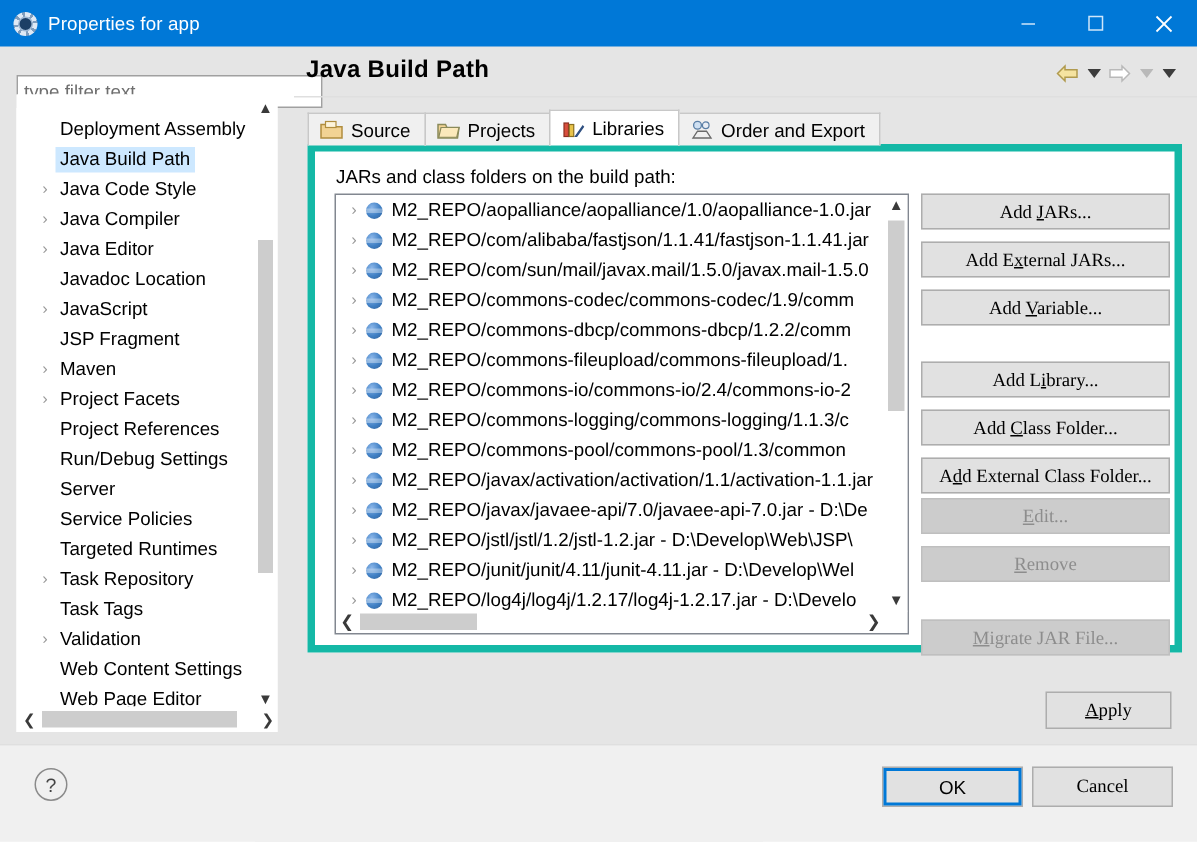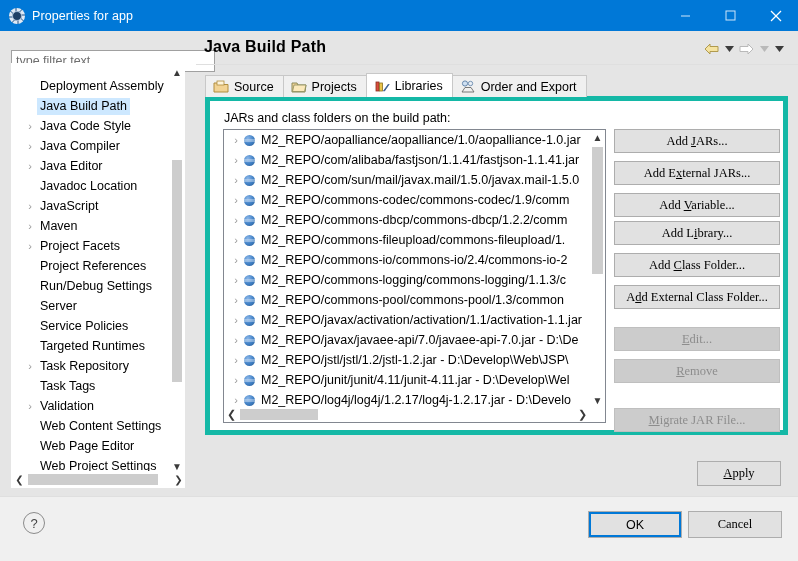--- a/index.html
+++ b/index.html
@@ -474,20 +474,21 @@
 
   <div class="tree-panel">
     <div class="tree-scroll" id="tree-scroll">
         <div class="tree-item"><span class="label-bg">Deployment Assembly</span></div>
         <div class="tree-item selected"><span class="label-bg">Java Build Path</span></div>
         <div class="tree-item"><span class="twisty">›</span><span class="label-bg">Java Code Style</span></div>
         <div class="tree-item"><span class="twisty">›</span><span class="label-bg">Java Compiler</span></div>
         <div class="tree-item"><span class="twisty">›</span><span class="label-bg">Java Editor</span></div>
         <div class="tree-item"><span class="label-bg">Javadoc Location</span></div>
         <div class="tree-item"><span class="twisty">›</span><span class="label-bg">JavaScript</span></div>
+        <div class="tree-item"><span class="label-bg">JSP Fragment</span></div>
         <div class="tree-item"><span class="twisty">›</span><span class="label-bg">Maven</span></div>
         <div class="tree-item"><span class="twisty">›</span><span class="label-bg">Project Facets</span></div>
         <div class="tree-item"><span class="label-bg">Project References</span></div>
         <div class="tree-item"><span class="label-bg">Run/Debug Settings</span></div>
         <div class="tree-item"><span class="label-bg">Server</span></div>
         <div class="tree-item"><span class="label-bg">Service Policies</span></div>
         <div class="tree-item"><span class="label-bg">Targeted Runtimes</span></div>
         <div class="tree-item"><span class="twisty">›</span><span class="label-bg">Task Repository</span></div>
         <div class="tree-item"><span class="label-bg">Task Tags</span></div>
         <div class="tree-item"><span class="twisty">›</span><span class="label-bg">Validation</span></div>
@@ -602,30 +603,30 @@
       </div>
     </div>
 
     <div class="side-buttons" id="side-buttons">
         <button class="btn" style="margin-bottom: 8px;">
           <span>Add <u>J</u>ARs...</span>
         </button>
         <button class="btn" style="margin-bottom: 8px;">
           <span>Add E<u>x</u>ternal JARs...</span>
         </button>
-        <button class="btn" style="margin-bottom: 4px;">
+        <button class="btn" style="margin-bottom: 24px;">
           <span>Add <u>V</u>ariable...</span>
         </button>
         <button class="btn" style="margin-bottom: 8px;">
           <span>Add L<u>i</u>brary...</span>
         </button>
         <button class="btn" style="margin-bottom: 8px;">
           <span>Add <u>C</u>lass Folder...</span>
         </button>
-        <button class="btn" style="margin-bottom: 18px;">
+        <button class="btn" style="margin-bottom: 3px;">
           <span>A<u>d</u>d External Class Folder...</span>
         </button>
         <button class="btn disabled" style="margin-bottom: 8px;">
           <span><u>E</u>dit...</span>
         </button>
         <button class="btn disabled" style="margin-bottom: 25px;">
           <span><u>R</u>emove</span>
         </button>
         <button class="btn disabled" style="margin-bottom: 8px;">
           <span><u>M</u>igrate JAR File...</span>

